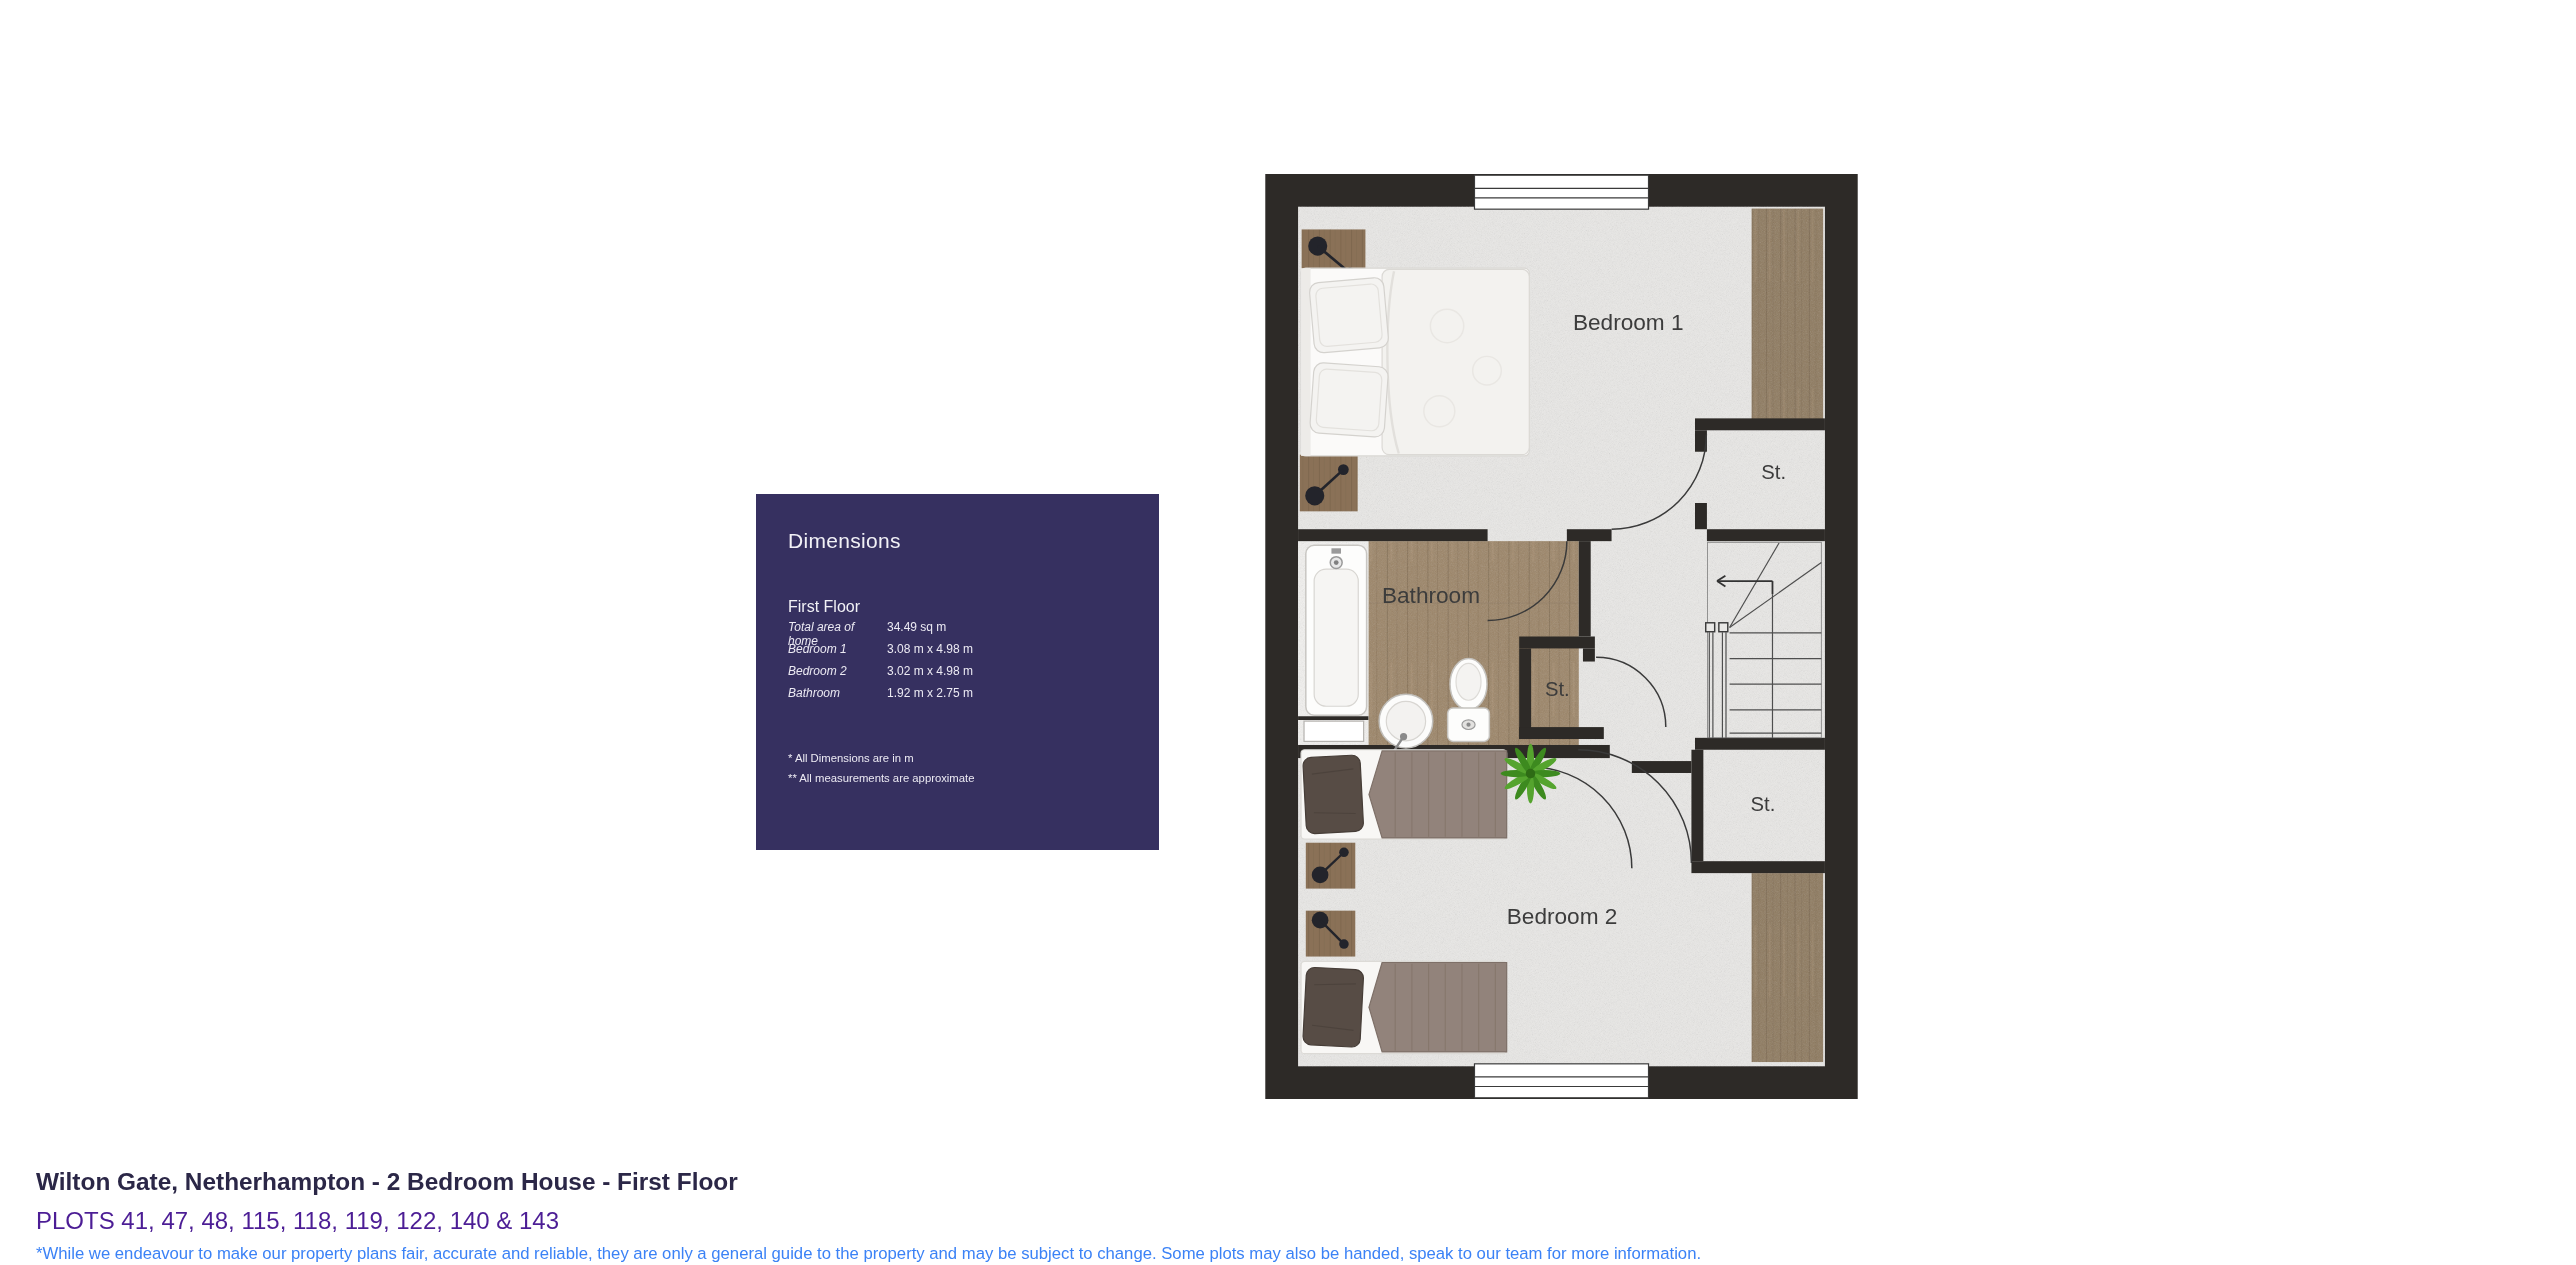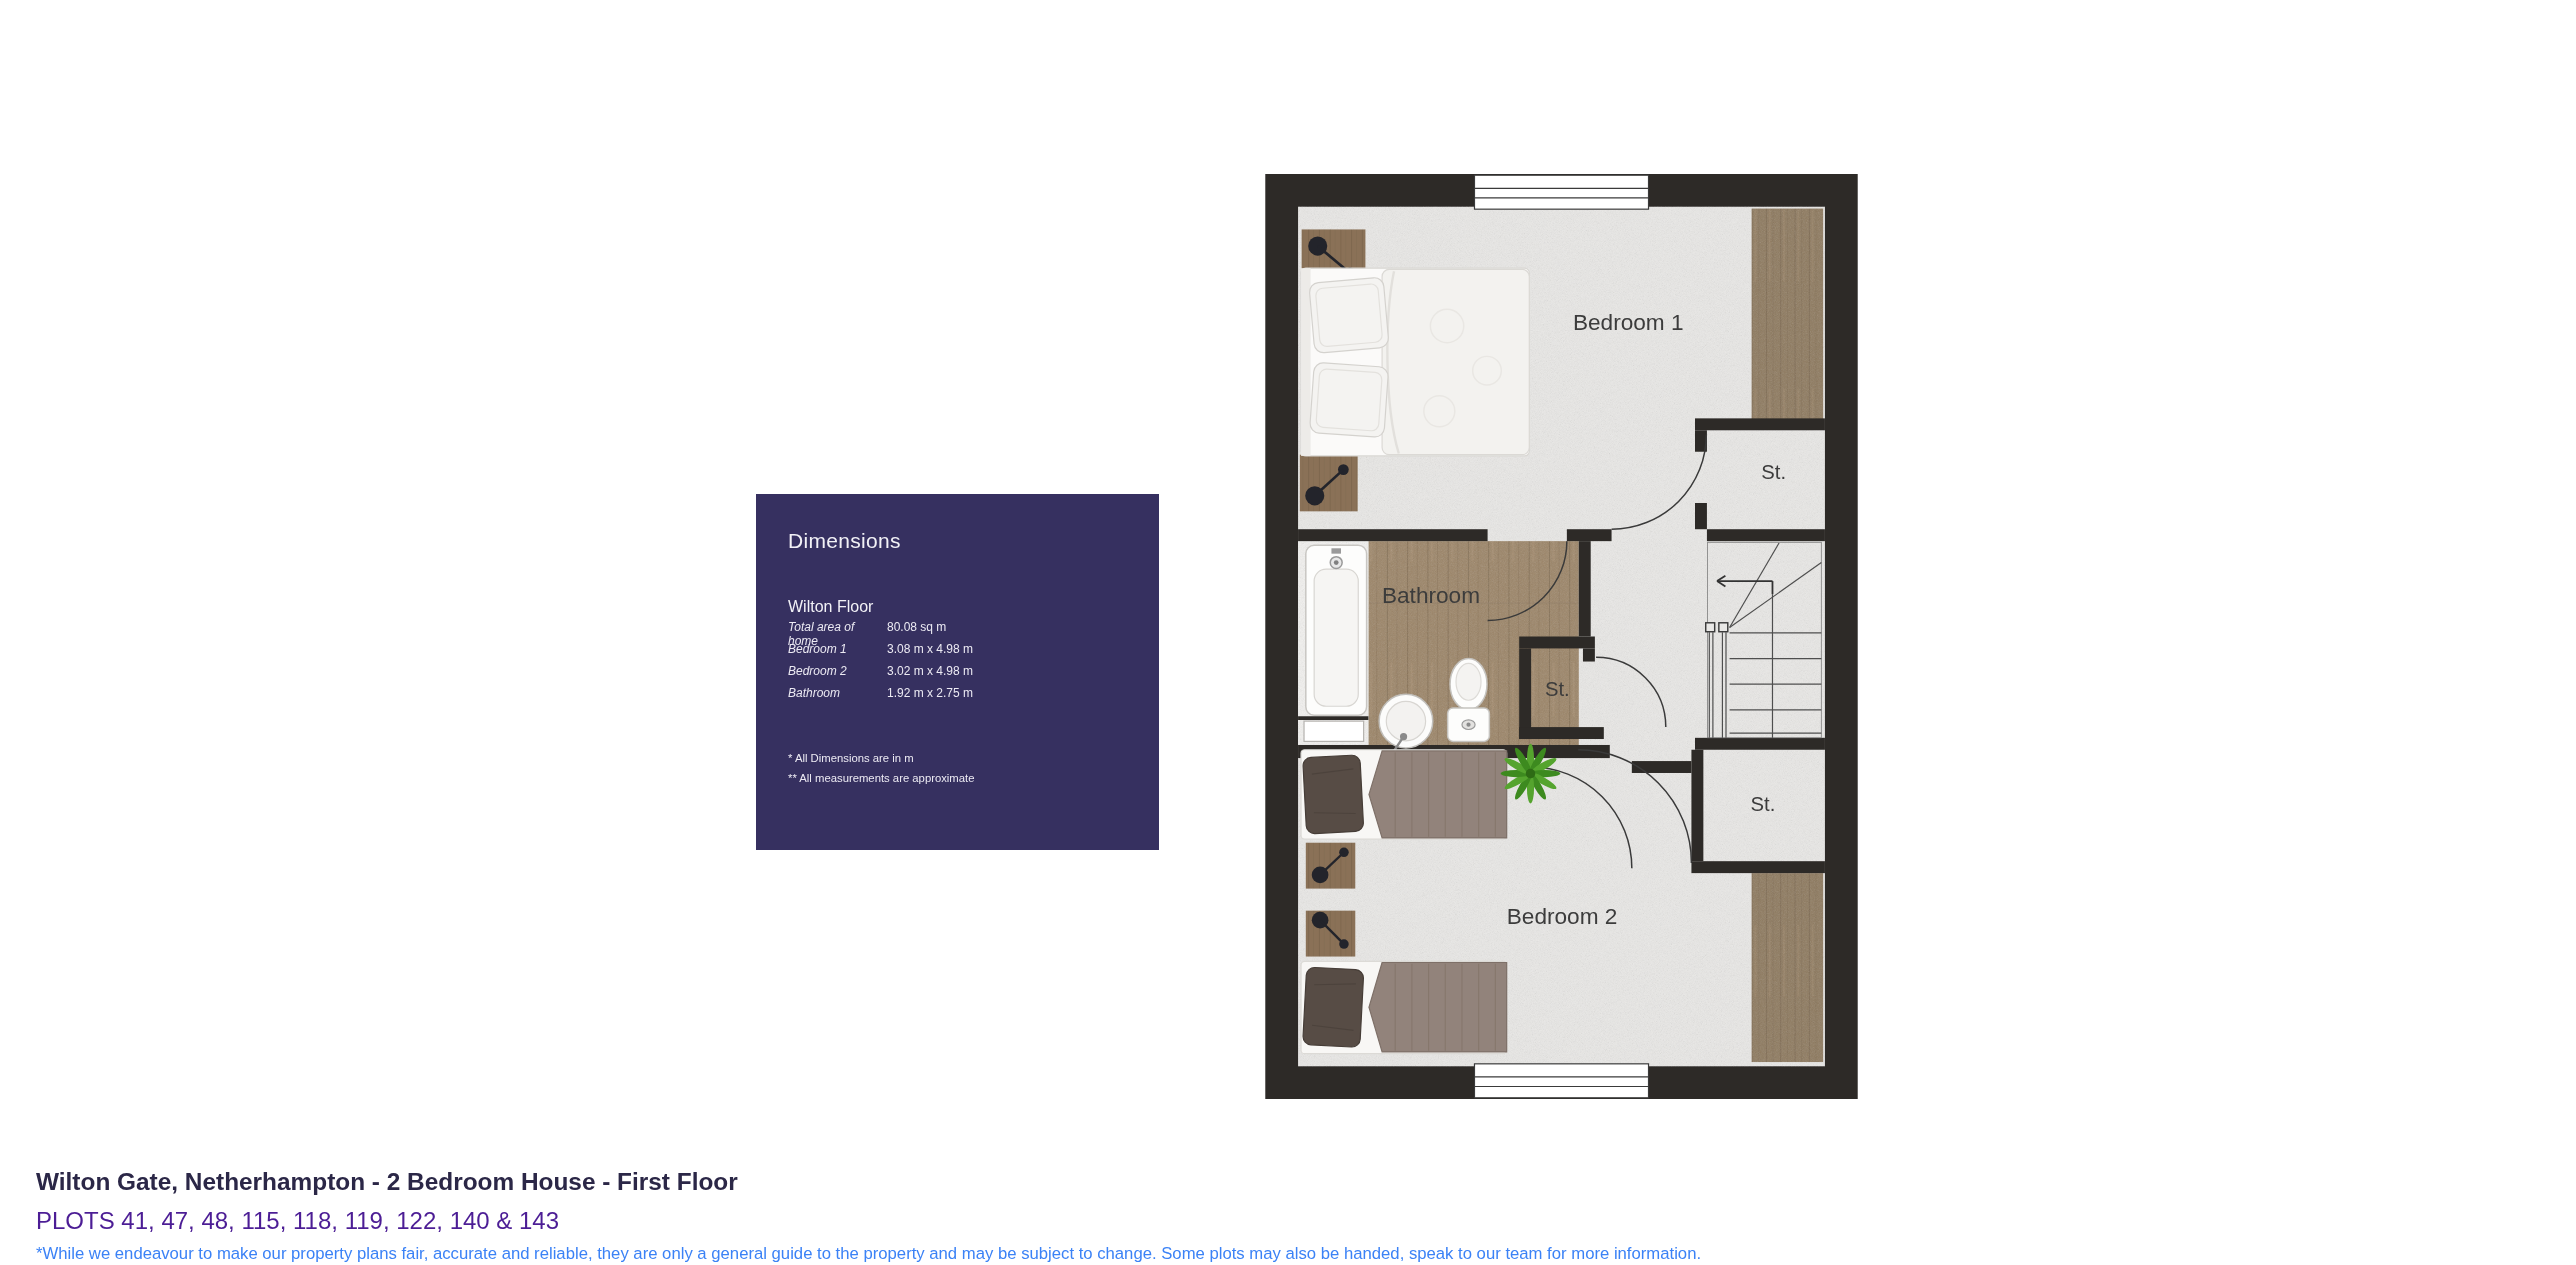--- a/index.html
+++ b/index.html
@@ -28,25 +28,25 @@
   
   .footer-title{position:absolute;left:36px;top:1168px;font-size:24.4px;font-weight:700;color:#2b2747;}
   .footer-plots{position:absolute;left:36px;top:1207px;font-size:24px;font-weight:400;color:#4c1d95;text-align:center;}
   .footer-disclaimer{position:absolute;left:36px;top:1244px;font-size:16.7px;font-weight:400;color:#3b82f6;}
 </style>
 </head>
 <body>
 
 <div class="dim-panel">
   <div class="dim-title">Dimensions</div>
-  <div class="dim-section">Wilton Floor</div>
+  <div class="dim-section">First Floor</div>
   <div class="dim-rows">
     <div class="dim-row">
       <span class="lbl">Total area of home</span>
-      <span class="val">80.08 sq m</span>
+      <span class="val">34.49 sq m</span>
     </div>
     <div class="dim-row">
       <span class="lbl">Bedroom 1</span>
       <span class="val">3.08 m x 4.98 m</span>
     </div>
     <div class="dim-row">
       <span class="lbl">Bedroom 2</span>
       <span class="val">3.02 m x 4.98 m</span>
     </div>
     <div class="dim-row">

